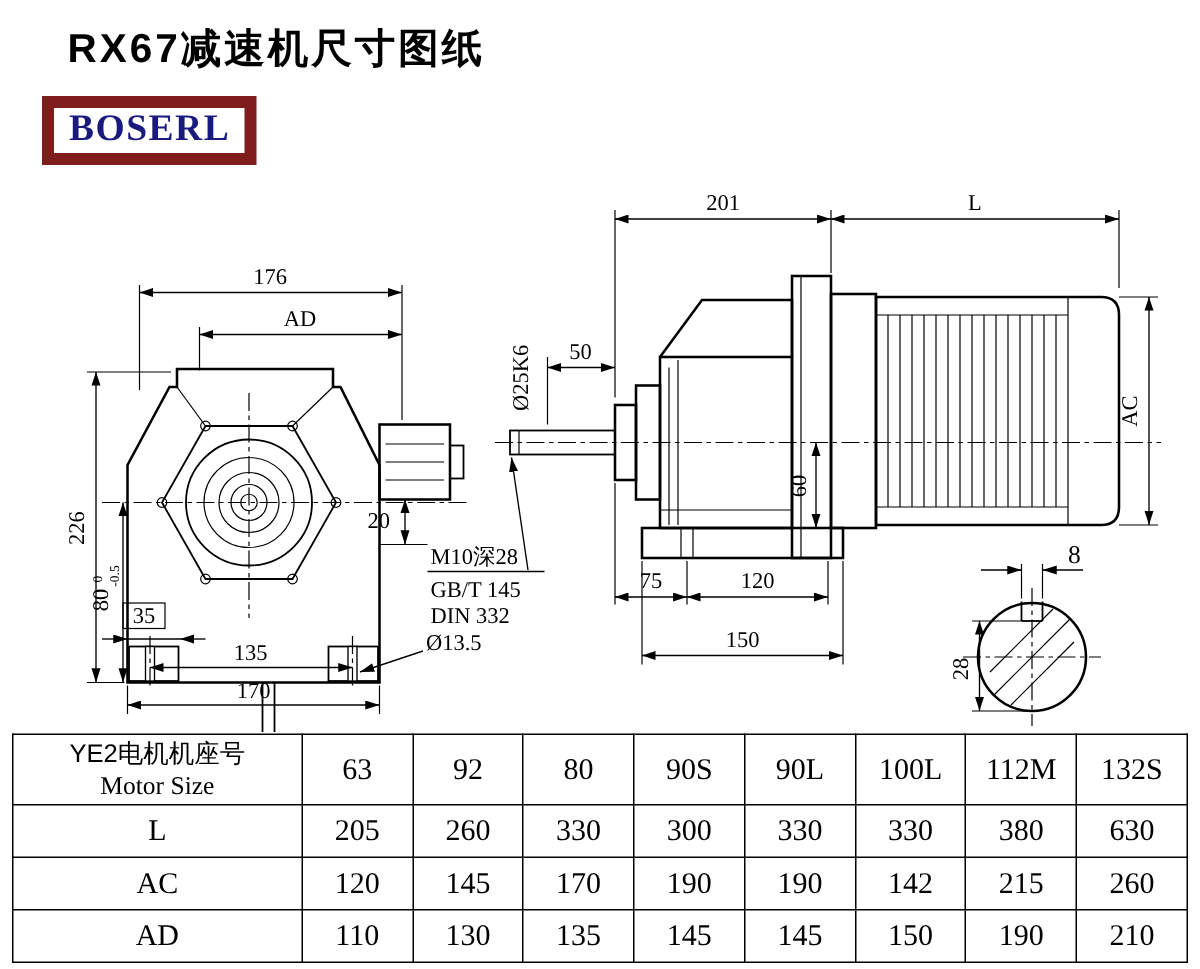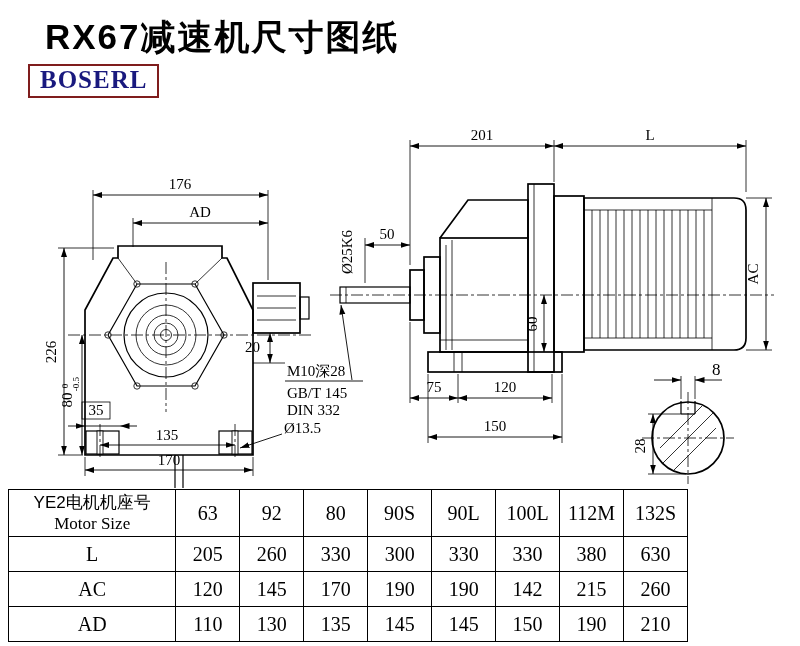--- a/index.html
+++ b/index.html
@@ -1,34 +1,34 @@
 <!DOCTYPE html>
 <html><head>
 <meta charset="utf-8">
 <style>
   html,body{margin:0;padding:0;background:#ffffff;}
   .page{position:relative;width:800px;height:646px;background:#ffffff;overflow:hidden;
         font-family:"Liberation Sans",sans-serif;color:#000;}
-  .title{position:absolute;left:45px;top:14px;font-size:35px;font-weight:bold;
+  .title{position:absolute;left:45px;top:14px;font-size:27px;font-weight:bold;
          letter-spacing:2px;font-family:"Liberation Sans",sans-serif;text-align:right;}
-  .logo{position:absolute;left:28px;top:64px;border:2px solid #7f1d1d;background:#fff;
+  .logo{position:absolute;left:28px;top:64px;border:8px solid #7f1d1d;background:#fff;
         padding:0 10px 2px 10px;font-family:"Liberation Serif",serif;font-weight:bold;
         font-size:25px;color:#19197e;letter-spacing:1px;}
   svg{position:absolute;left:0;top:0;}
   .o{fill:none;stroke:#000;stroke-width:1.7;}
   .m{fill:none;stroke:#000;stroke-width:1.2;}
   .t{fill:none;stroke:#000;stroke-width:0.8;}
   .cl{fill:none;stroke:#000;stroke-width:0.8;stroke-dasharray:12 3 3 3;}
   .dl{fill:none;stroke:#000;stroke-width:0.9;}
   text.d{font-family:"Liberation Serif",serif;font-size:15px;fill:#000;text-anchor:middle;}
   text.s{font-size:9px;}
   text.big{font-size:17px;}
   text.st{text-anchor:start;}
   text.en{text-anchor:end;}
-  .spec{position:absolute;left:8px;top:489px;width:680px;border-collapse:collapse;
+  .spec{position:absolute;left:8px;top:489px;width:784px;border-collapse:collapse;
         table-layout:fixed;background:#fff;}
   .spec td,.spec th{border:1px solid #000;text-align:center;vertical-align:middle;
         font-family:"Liberation Serif",serif;font-size:20px;font-weight:normal;padding:0;}
   .spec .hrow th{height:46px;}
   .spec .drow td{height:34px;}
   .spec .c0{width:24.5%;}
   .hl1{display:block;font-family:"Liberation Sans",sans-serif;font-size:17px;line-height:22px;}
   .hl2{display:block;font-family:Liberation Serif, serif;font-size:17px;line-height:20px;}
 </style>
 </head>

